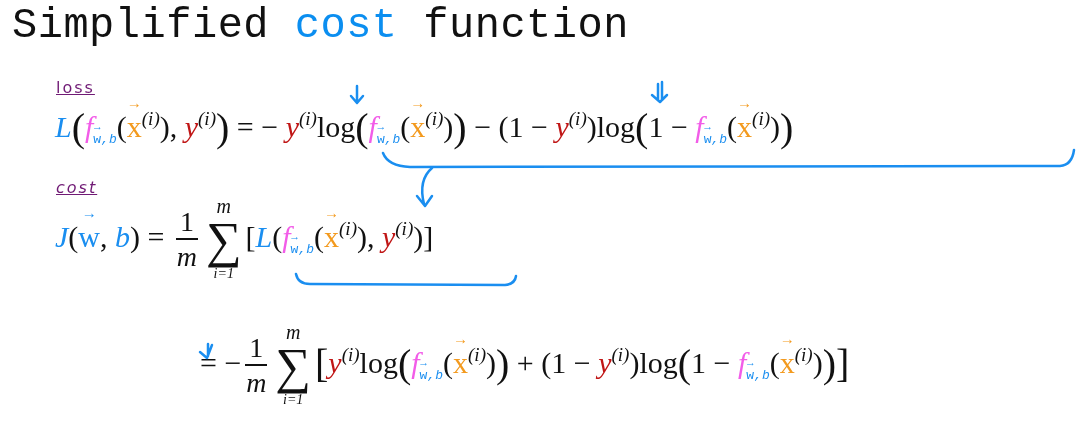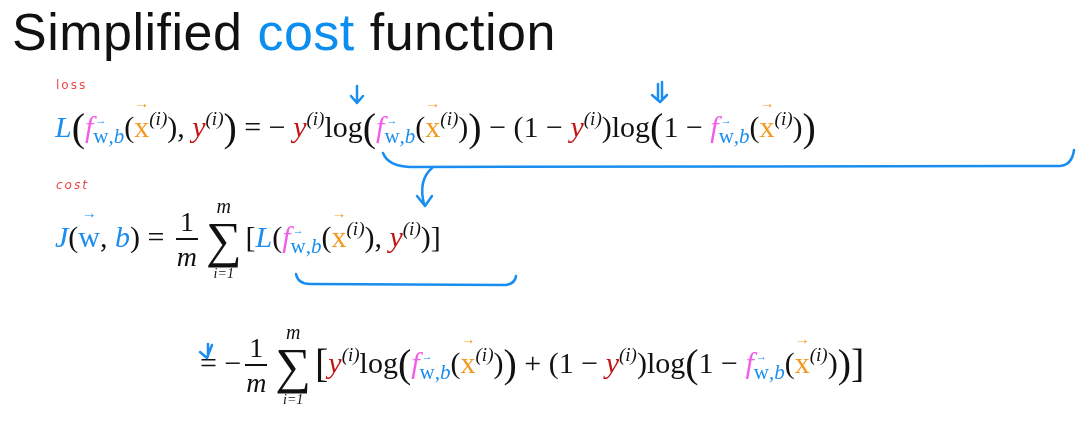--- a/index.html
+++ b/index.html
@@ -1,26 +1,26 @@
 <!DOCTYPE html>
 <html><head>
 <meta charset="utf-8">
 <style>
   html, body { margin:0; padding:0; background:#ffffff; }
   body { width:1087px; height:433px; position:relative; overflow:hidden; font-family:"DejaVu Serif", serif; color:#111; }
-  .title { position:absolute; left:12px; top:2px; font-family:Liberation Sans, sans-serif; font-size:52px; color:#111; white-space:nowrap; letter-spacing:0.5px; }
+  .title { position:absolute; left:12px; top:2px; font-family:Liberation Mono, monospace; font-size:42px; color:#111; white-space:nowrap; letter-spacing:0.5px; }
   .title .accent { color:#0b8ef0; }
-  .hand { position:absolute; font-family:"DejaVu Sans", sans-serif; color:#ef4444; font-size:12px; letter-spacing:2px; }
+  .hand { position:absolute; font-family:"DejaVu Sans", sans-serif; color:#701a75; font-size:16px; letter-spacing:2px;text-decoration:underline; }
   .eq { position:absolute; white-space:nowrap; font-family:"Liberation Serif", "DejaVu Serif", serif; font-size:30px; line-height:1; color:#111; }
   .it { font-style:italic; }
   .blue { color:#1a8ef0; }
   .pink { color:#f25ce8; }
   .orange { color:#f39a1e; }
   .red { color:#c01616; }
-  .sub { font-size:21px; vertical-align:-6px; }
+  .sub { font-size:13px; vertical-align:-6px;font-family:Liberation Mono, monospace; }
   .sup { font-size:19px; vertical-align:12px; }
   .vec { position:relative; display:inline-block; }
   .vec::before { content:"→"; position:absolute; left:50%; transform:translateX(-50%); top:-16px; font-size:15px; }
   .sub .vec::before { top:-11px; font-size:11px; }
   .big { font-size:40px; vertical-align:-4px; }
   .frac { display:inline-block; vertical-align:middle; text-align:center; margin:0 4px; }
   .frac .num { display:block; border-bottom:2px solid #111; padding:0 4px; font-size:28px; line-height:32px; }
   .frac .den { display:block; font-size:28px; line-height:34px; font-style:italic; }
   .sum { display:inline-block; vertical-align:middle; text-align:center; margin:0 4px; position:relative; }
   .sum .top { display:block; font-size:20px; font-style:italic; line-height:20px; }

